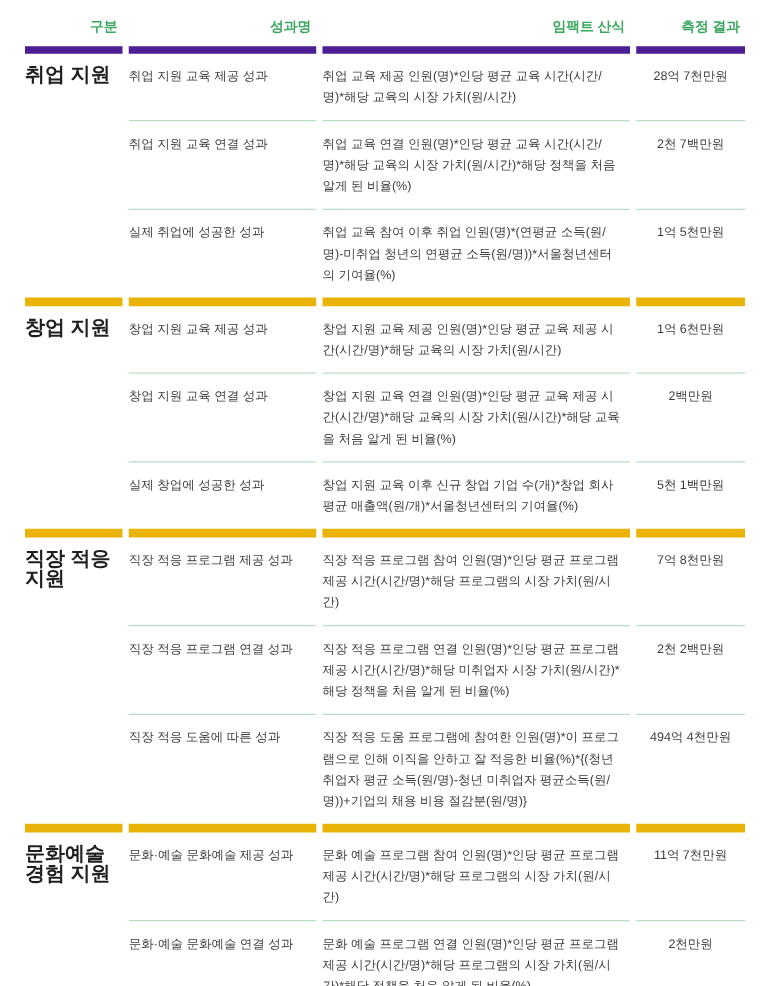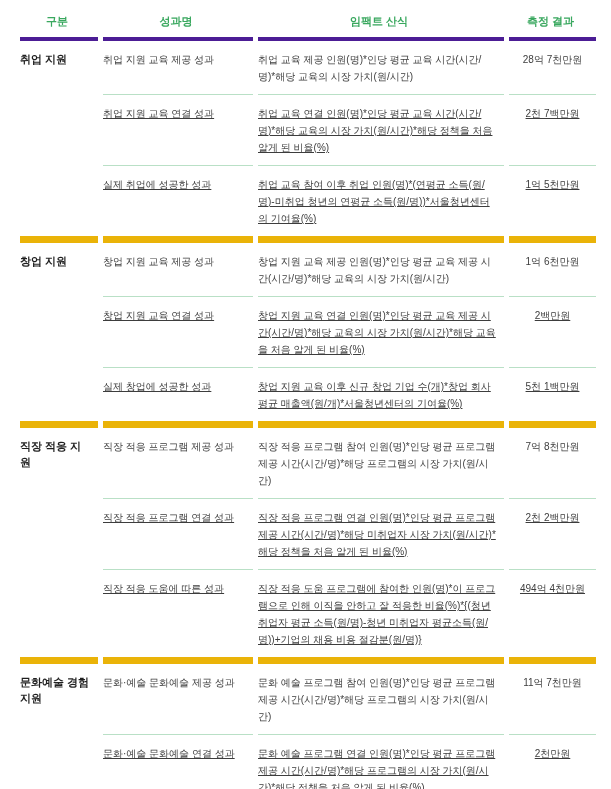--- a/index.html
+++ b/index.html
@@ -15,42 +15,42 @@
     border-spacing: 5px 0;
     table-layout: fixed;
     width: 586px;
   }
   col.c-cat  { width: 78px; }
   col.c-name { width: 150px; }
   col.c-form { width: 246px; }
   col.c-res  { width: 87px; }
 
   th {
-    text-align: center; vertical-align: top;
+    text-align: right; vertical-align: top;
     font-size: 11px; font-weight: 700;
     color: #3aa85f;
     padding: 6px 4px 8px 0;
-    border-bottom: 4px solid #4c1d95;
+    border-bottom: 6px solid #4c1d95;
   }
   td {
     vertical-align: top;
     font-size: 10px; line-height: 17px;
     color: #3d3d3d;
     padding: 10px 8px 9px 0;
   }
   td.cat {
-    font-size: 11px; font-weight: 700; color: #1f1f1f;
+    font-size: 16px; font-weight: 700; color: #1f1f1f;
     line-height: 16px;
   }
   td.name { }
   td.formula { }
   td.result { padding-right: 0; text-align: center; }
 
   tr.sec-start > td { border-top: 7px solid #eab308; }
-  tr.sub > td { border-top: 1px solid #b9e0c6; text-decoration: underline; }
+  tr.sub > td { border-top: 1px solid #b9e0c6; }
   tr.last > td { border-bottom: 2px solid #98d2ab; }
 </style>
 </head>
 <body>
 
 <div class="table-wrap">
   <table class="impact">
     <colgroup>
       <col class="c-cat">
         <col class="c-name">

